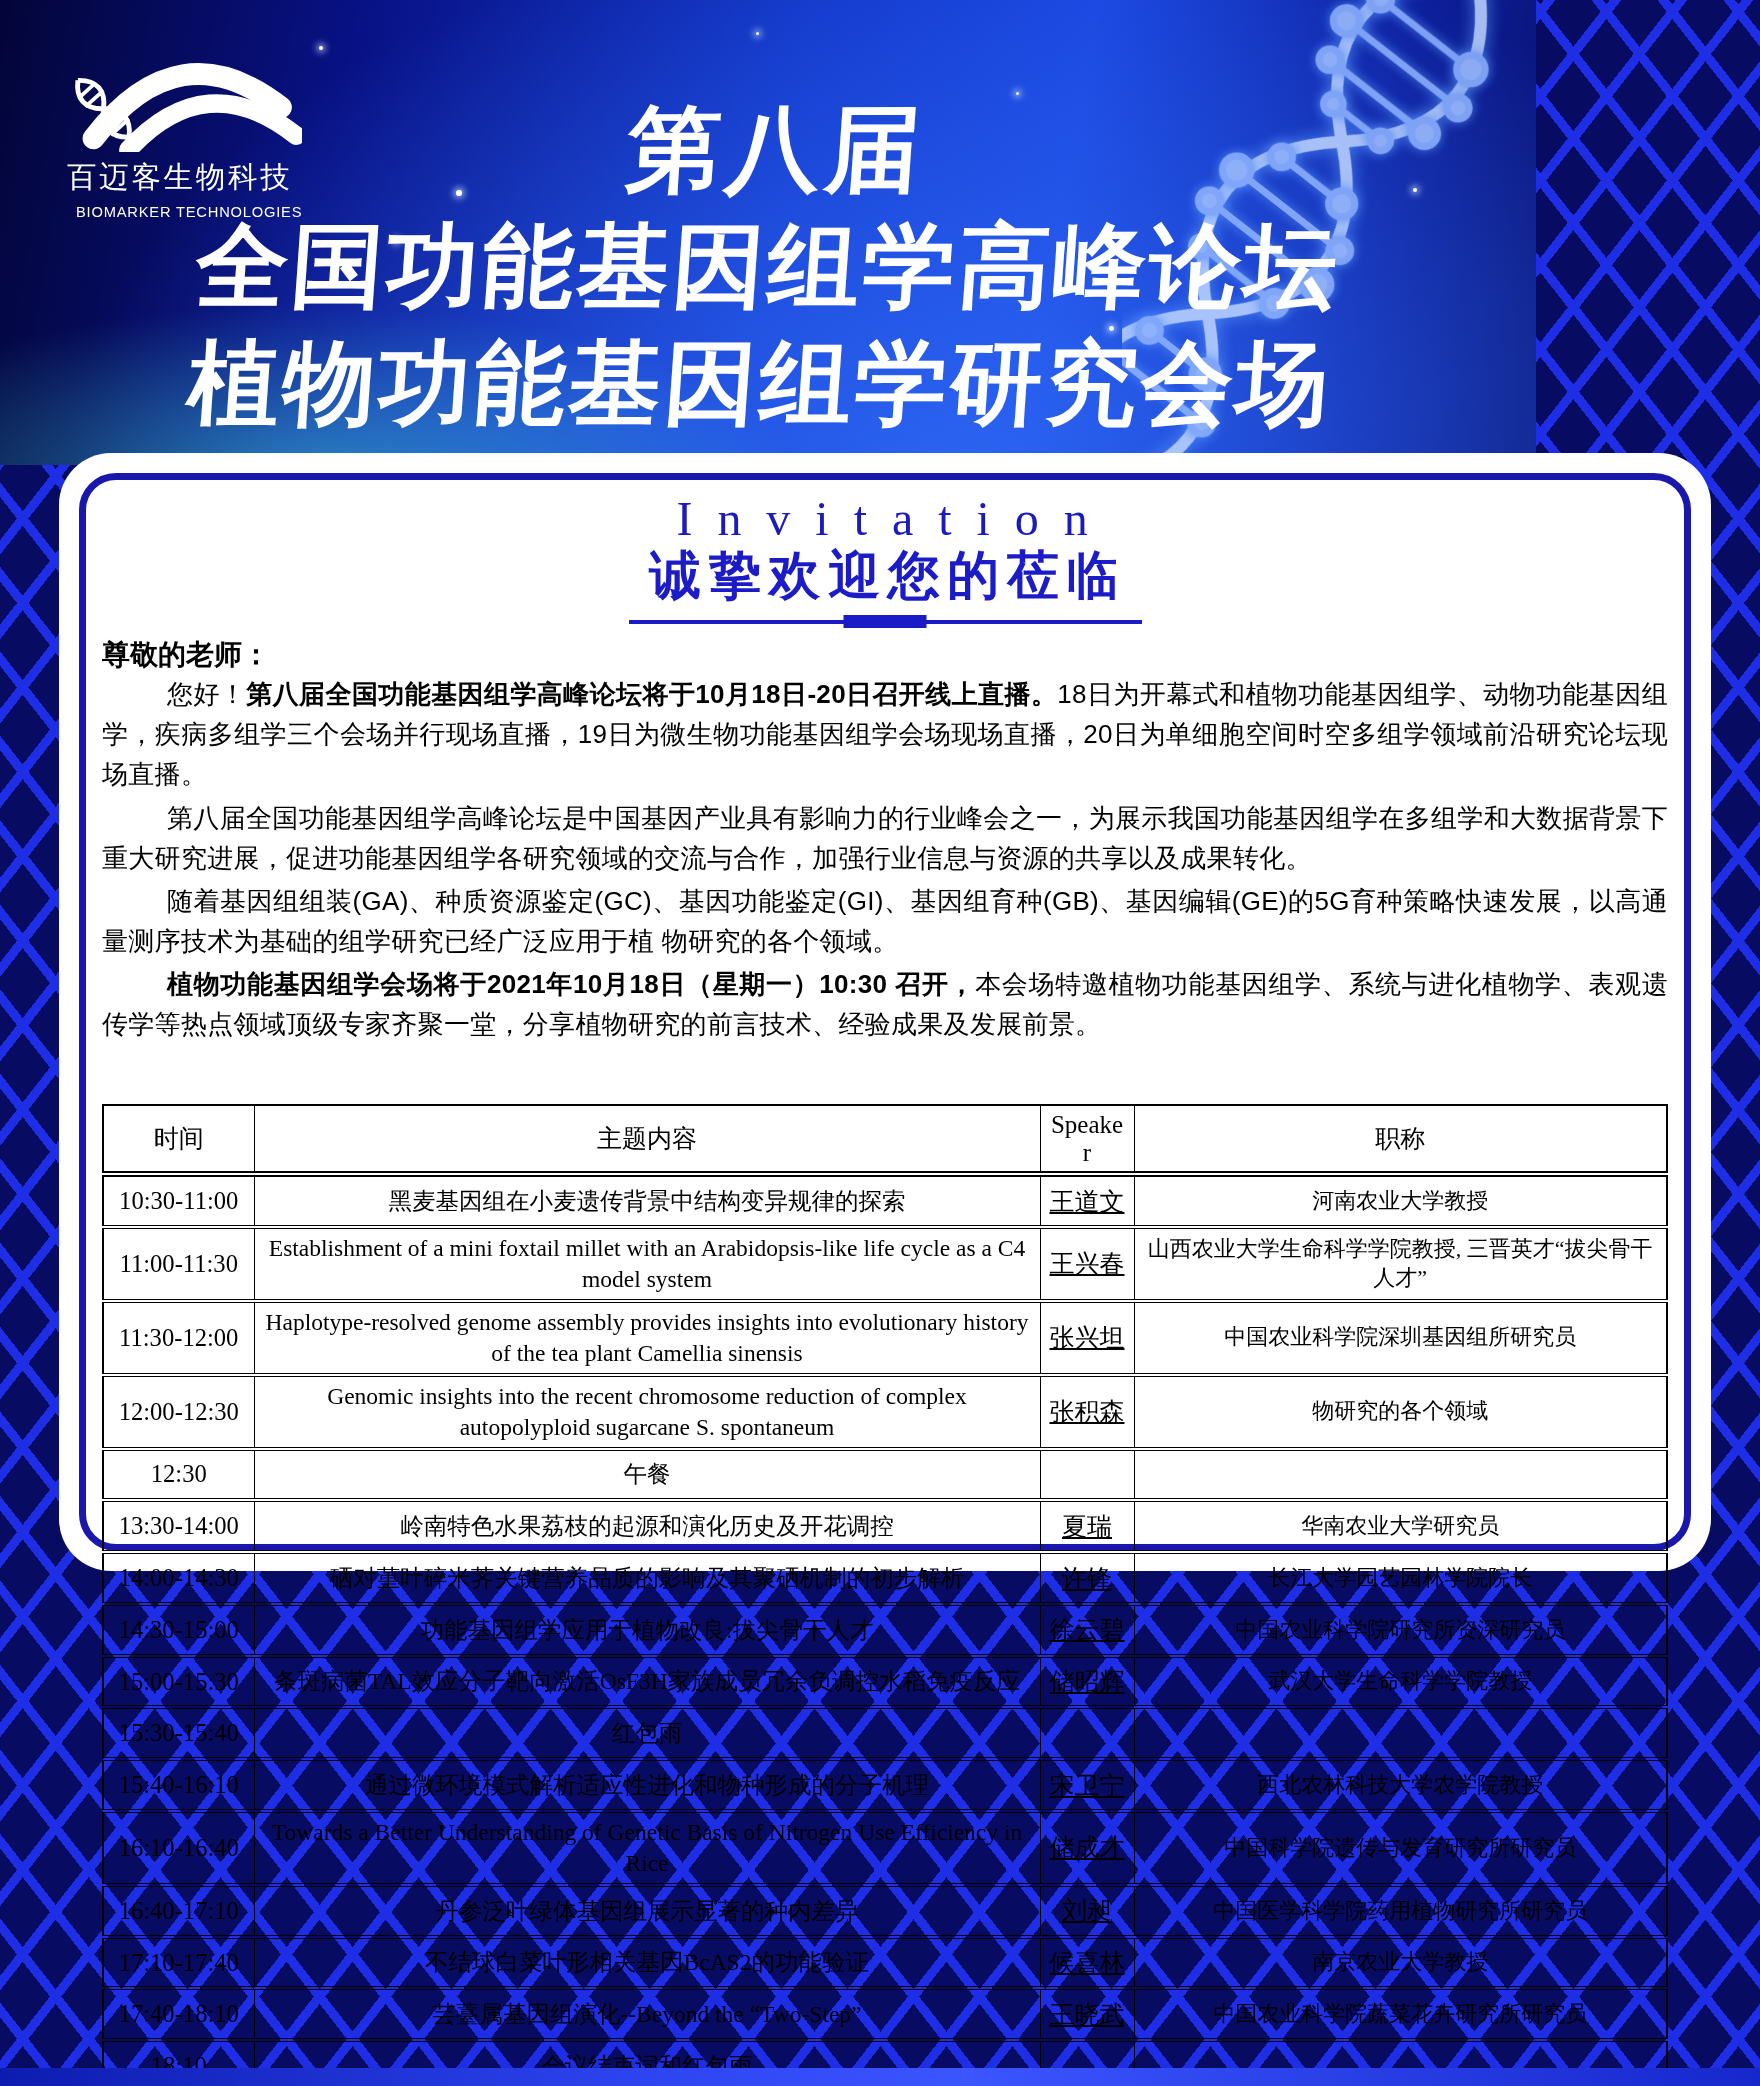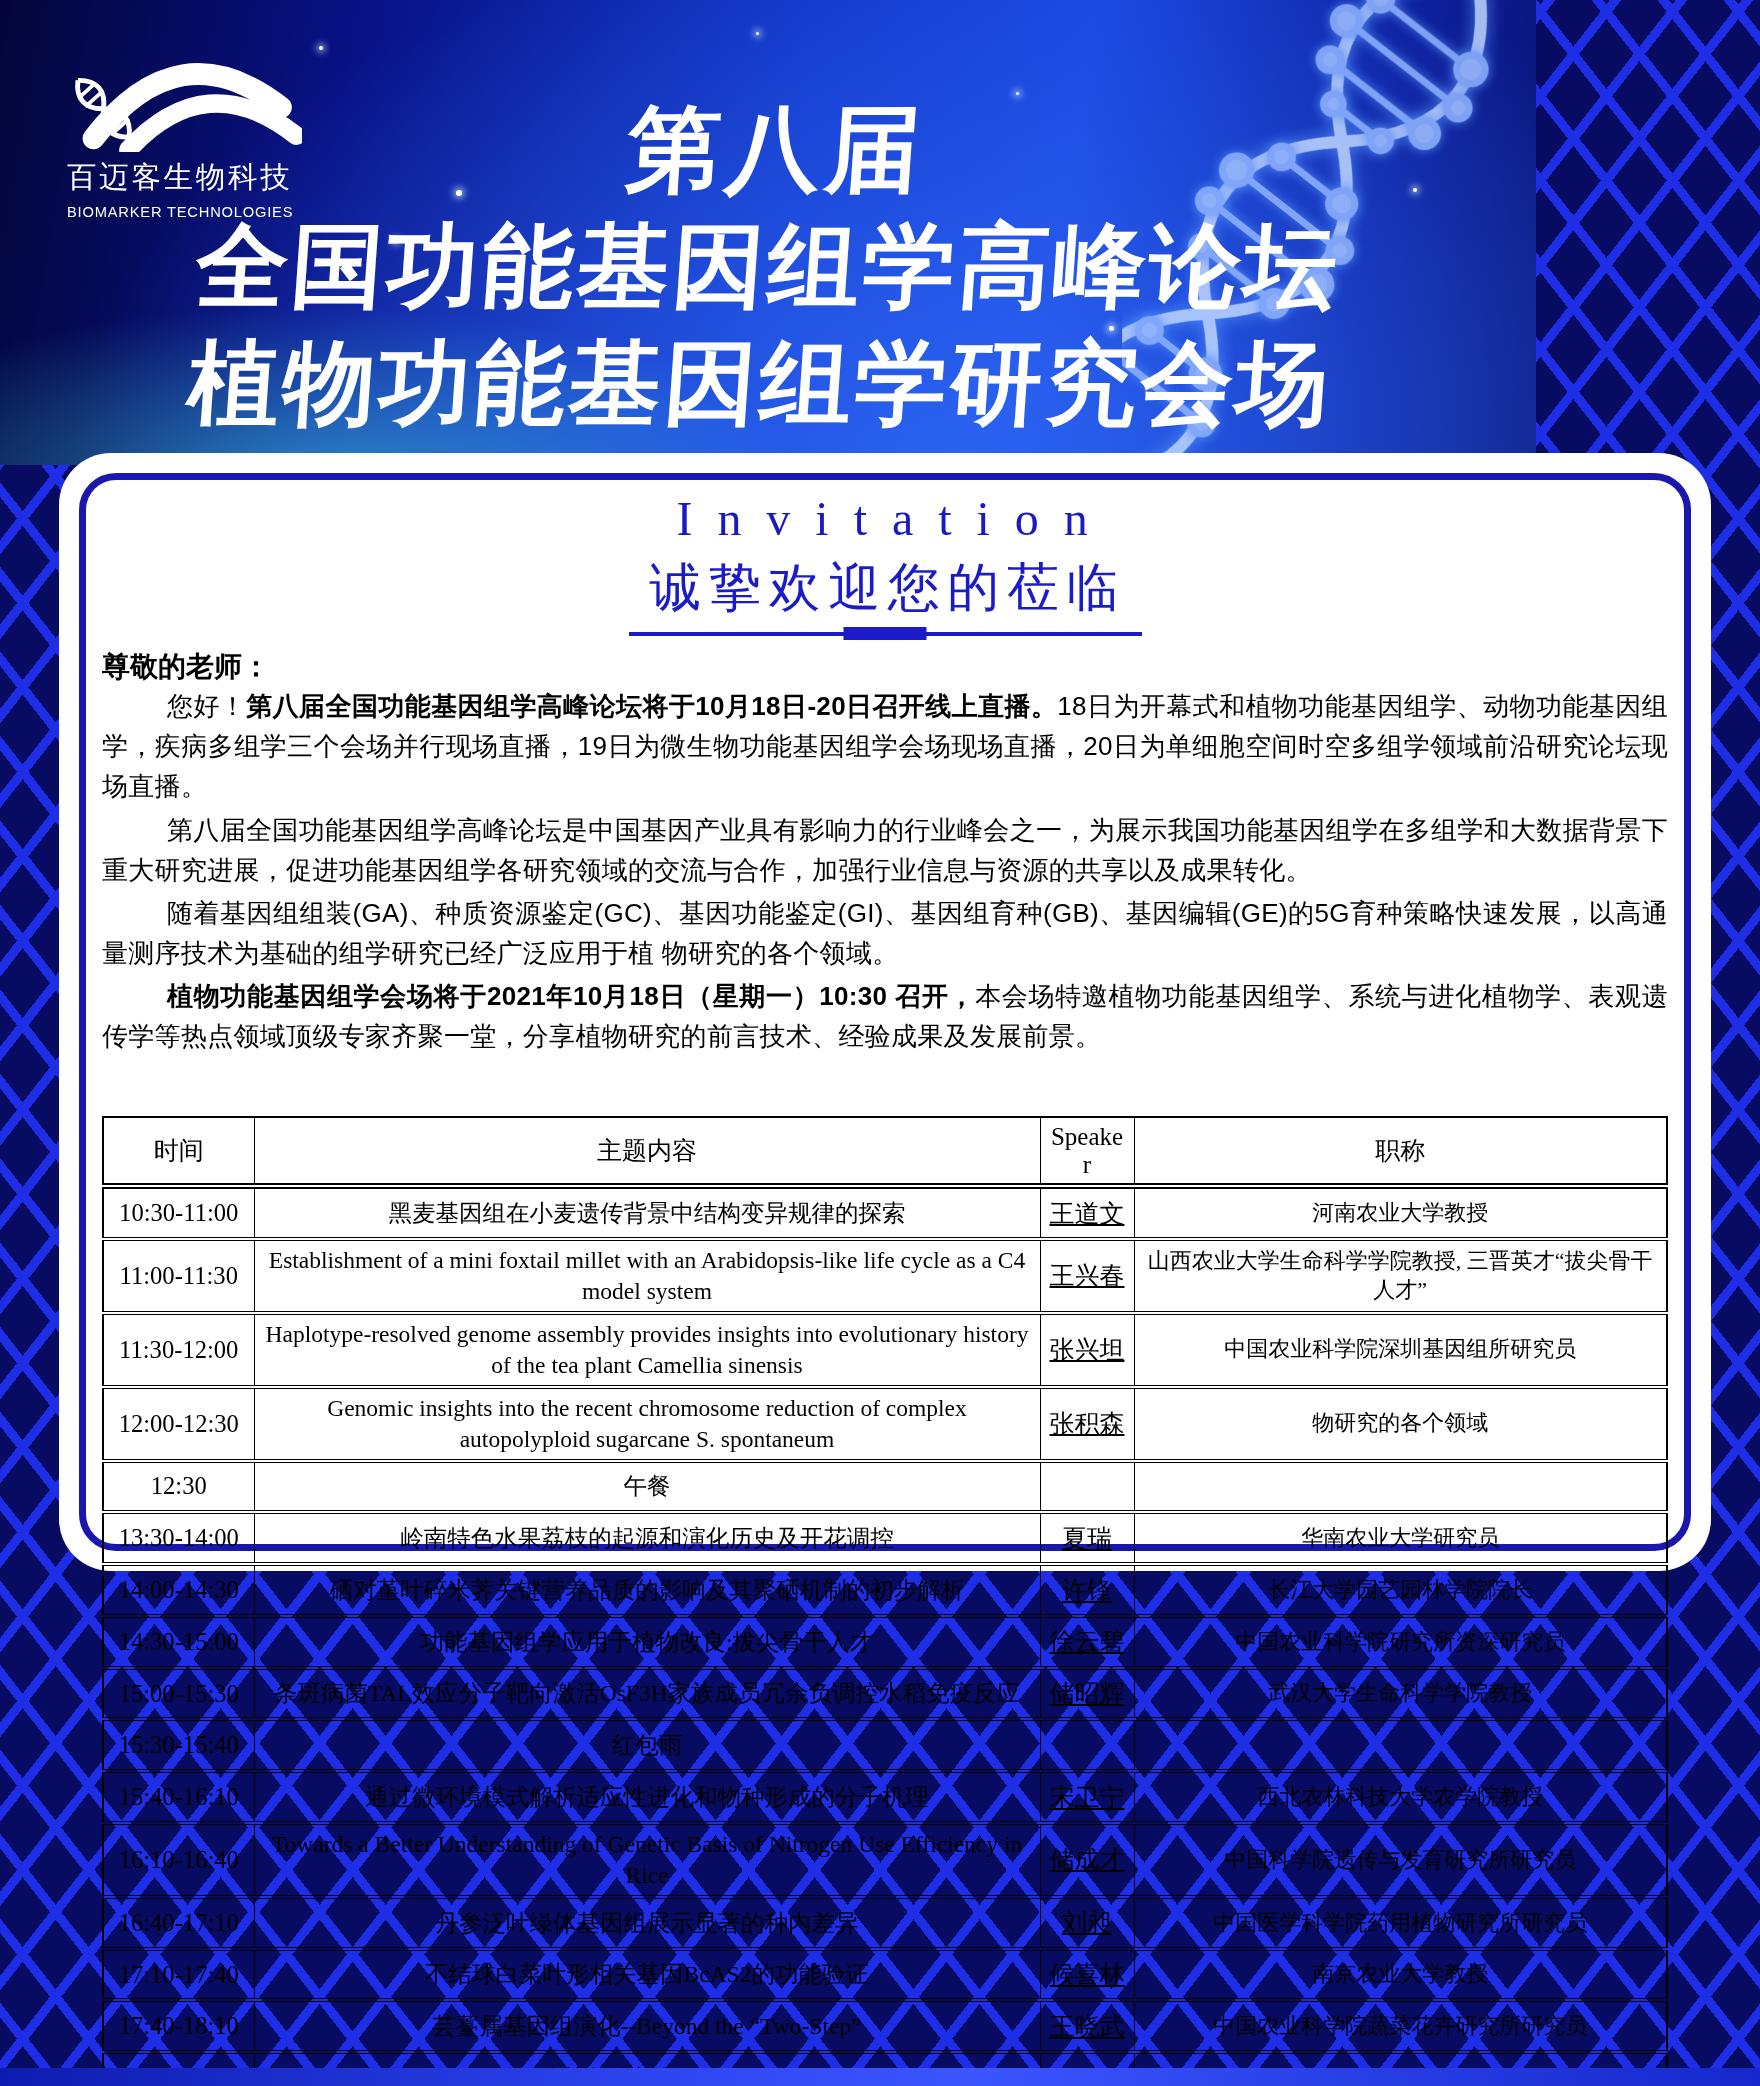--- a/index.html
+++ b/index.html
@@ -27,21 +27,21 @@
       radial-gradient(764px 273px at 20% 104%, rgba(70,230,225,.48), rgba(70,230,225,0) 65%),
       radial-gradient(1419px 873px at 62% 98%, rgba(46,104,244,.85) 0%, rgba(46,104,244,0) 62%),
       linear-gradient(100deg,#030538 0%,#081184 22%,#1236c8 50%,#1a46e0 68%,#0d1f9c 88%,#091270 100%);
     text-decoration: underline;
   }
   .dna{position:absolute;right:-33px;top:-22px;opacity:.92;}
   .sparkle{position:absolute;border-radius:50%;background:#fff;box-shadow:0 0 7.6px 2.2px rgba(190,220,255,.85);}
   
   .logo{position:absolute;left:67px;top:43px;color:#fff;}
   .logo-cn{font-size:29.5px;letter-spacing:2.7px;font-weight:500;margin-top:4.4px;}
-  .logo-en{font-size:14.7px;letter-spacing:0.8px;margin-top:5.5px;font-family:"Liberation Sans","DejaVu Sans",sans-serif;}
+  .logo-en{font-size:14.7px;letter-spacing:0.8px;margin-top:5.5px;font-family:"Liberation Sans","DejaVu Sans",sans-serif;margin-left:9px;}
   
   .titles{
     position:absolute;left:0;right:0;top:92px;text-align:center;color:#fff;
     font-weight:700;transform:skewX(-4deg);z-index:2;
   }
   .title-l1{font-size:94px;line-height:116px;letter-spacing:5.5px;}
   .title-l2,.title-l3{font-size:92px;line-height:117px;letter-spacing:3.3px;}
   
   .card{
     position:absolute;left:59px;top:453px;width:1652px;height:1118px;z-index:2;
@@ -49,21 +49,21 @@
   }
   .card-border{
     position:absolute;inset:19.6px;border:7px solid #1a18ac;border-radius:37px;pointer-events:none;
   }
   .card-content{position:absolute;inset:26px 43px;padding:0;}
   .inv-en{
     margin:16.4px 0 0;text-align:center;font-family:"Liberation Serif","DejaVu Serif",serif;
     font-weight:400;font-size:48px;line-height:48px;letter-spacing:.52em;padding-left:.4em;color:#1a1abe;
   }
   .inv-cn{
-    margin:18px 0 0;text-align:center;font-weight:400;font-size:52px;line-height:52px;
+    margin:6px 0 0;text-align:center;font-weight:700;font-size:52px;line-height:52px;
     letter-spacing:7.6px;padding-left:5.5px;color:#1b1bc8;
   }
   .divider{width:513px;margin:14px auto 0;position:relative;height:13px;}
   .divider::before{content:"";position:absolute;left:0;right:0;top:4.9px;height:3.3px;background:#1b1bc8;}
   .divider-bar{position:absolute;left:50%;top:0;transform:translateX(-50%);width:83px;height:13px;background:#1b1bc8;display:block;}
   .salutation{margin:9.8px 0 0;font-size:28px;line-height:33px;font-weight:600;color:#000;}
   .para{
     margin:3.3px 0 0;font-size:26px;line-height:40px;color:#000;
     text-align:justify;text-indent:2.5em;letter-spacing:0.3px;
   }

